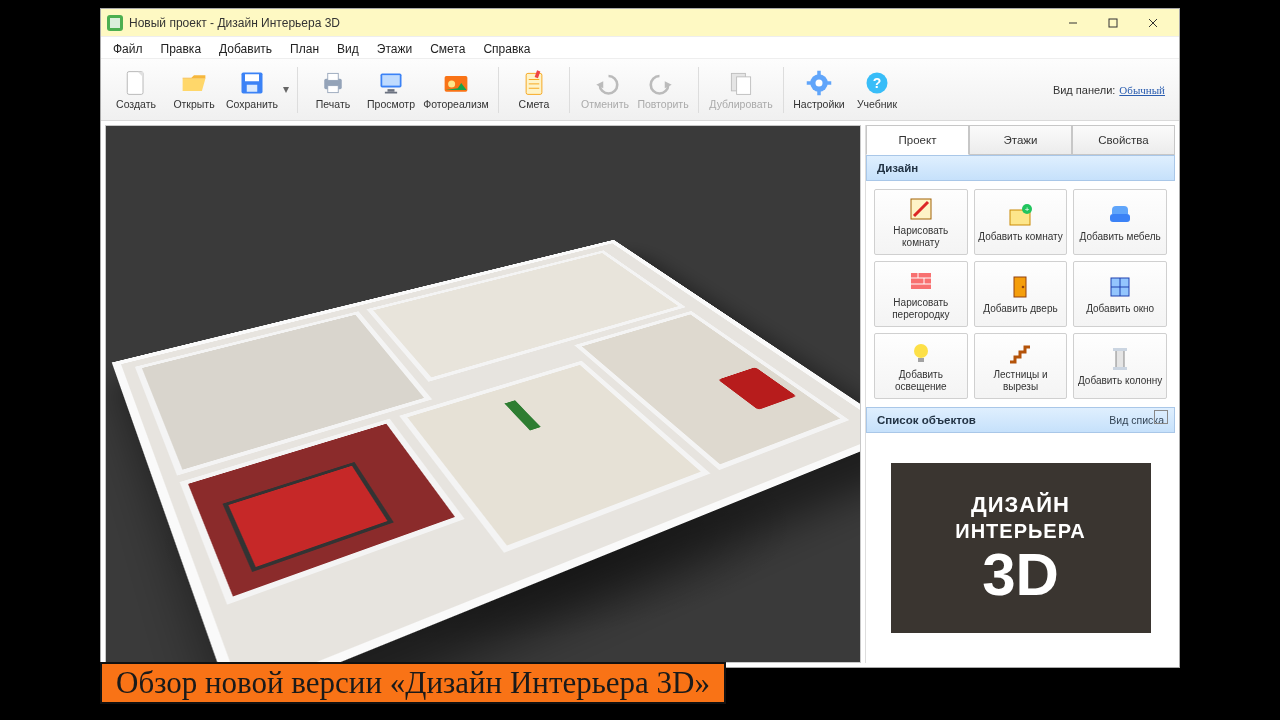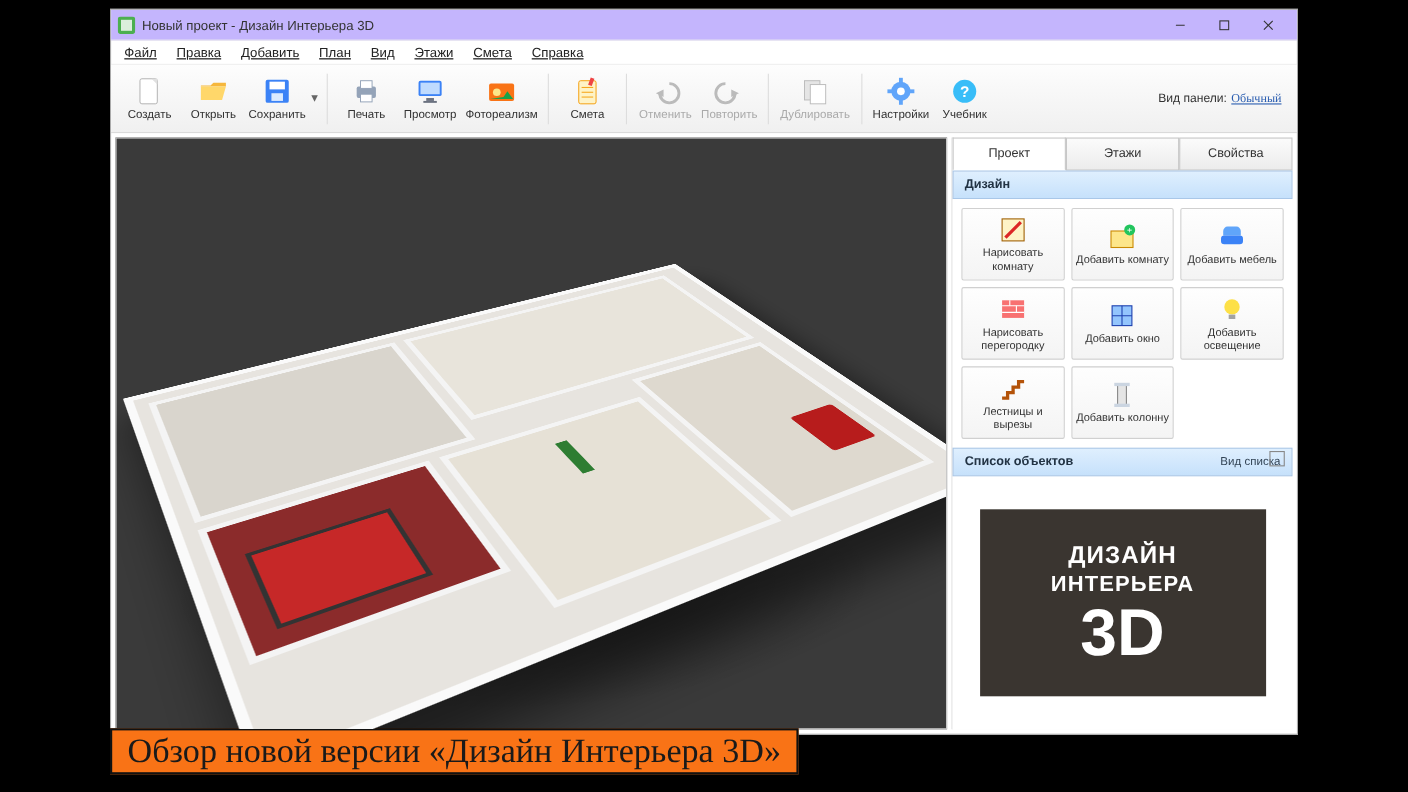--- a/index.html
+++ b/index.html
@@ -10,28 +10,28 @@
     width: 1080px; height: 660px;
     background: #fff;
     border: 1px solid #aaa;
     display: flex; flex-direction: column;
     font-size: 12px;
   }
   
   .titlebar {
     height: 28px; display: flex; align-items: center;
     padding: 0 6px;
-    background: #c4b5fd; border-bottom: 1px solid #eee;
+    background: #fef9c3; border-bottom: 1px solid #eee;
   }
   .titlebar .app-icon { width: 16px; height: 16px; margin-right: 6px; }
   .titlebar .title { flex: 1; color: #333; font-size: 12px; }
   .wc { display: flex; }
   .wc div { width: 40px; height: 22px; display:flex; align-items:center; justify-content:center; color:#333; }
   
-  .menubar { height: 22px; display:flex; align-items:center; padding:0 4px; gap:2px; border-bottom:1px solid #eee;text-decoration:underline; }
+  .menubar { height: 22px; display:flex; align-items:flex-end; padding:0 4px; gap:2px; border-bottom:1px solid #eee; }
   .menubar .mi { padding: 2px 8px; color:#222; cursor:default; }
   
   .toolbar { height: 62px; display:flex; align-items:center; padding: 2px 6px; border-bottom:1px solid #dadada; background:linear-gradient(#fdfdfd,#f0f0f0); }
   .tb-group { display:flex; }
   .tb-btn { width:58px; display:flex; flex-direction:column; align-items:center; justify-content:center; gap:2px; padding:4px 2px; border:1px solid transparent; border-radius:3px; color:#333; cursor:default; }
   .tb-btn.sm { width: 72px; }
   .tb-btn span.lbl { font-size: 10.5px; text-align:right; line-height:1.1; }
   .tb-btn.disabled { color:#aaa; }
   .tb-sep { width:1px; height:46px; background:#ddd; margin:0 6px; }
   .tb-drop { width:10px; display:flex; align-items:center; justify-content:center; color:#666; }
@@ -298,20 +298,28 @@
               <line x1="3" y1="10" x2="23" y2="10" stroke="#fff"></line>
               <line x1="3" y1="16" x2="23" y2="16" stroke="#fff"></line>
               <line x1="10" y1="5" x2="10" y2="10" stroke="#fff"></line>
               <line x1="16" y1="10" x2="16" y2="16" stroke="#fff"></line>
             </svg>
           <span class="dl">Нарисовать
 перегородку</span>
         </div>
         <div class="d-btn">
           <svg class="ico" viewBox="0 0 26 26">
+              <rect x="7" y="3" width="12" height="20" fill="#f59e0b" stroke="#92400e"></rect>
+              <circle cx="16" cy="13" r="1.3" fill="#92400e"></circle>
+            </svg>
+          <span class="dl">Добавить
+дверь</span>
+        </div>
+        <div class="d-btn">
+          <svg class="ico" viewBox="0 0 26 26">
               <rect x="4" y="4" width="18" height="18" fill="#93c5fd" stroke="#1e40af"></rect>
               <line x1="13" y1="4" x2="13" y2="22" stroke="#1e40af"></line>
               <line x1="4" y1="13" x2="22" y2="13" stroke="#1e40af"></line>
             </svg>
           <span class="dl">Добавить
 окно</span>
         </div>
         <div class="d-btn">
           <svg class="ico" viewBox="0 0 26 26">
               <circle cx="13" cy="11" r="7" fill="#fde047"></circle>

